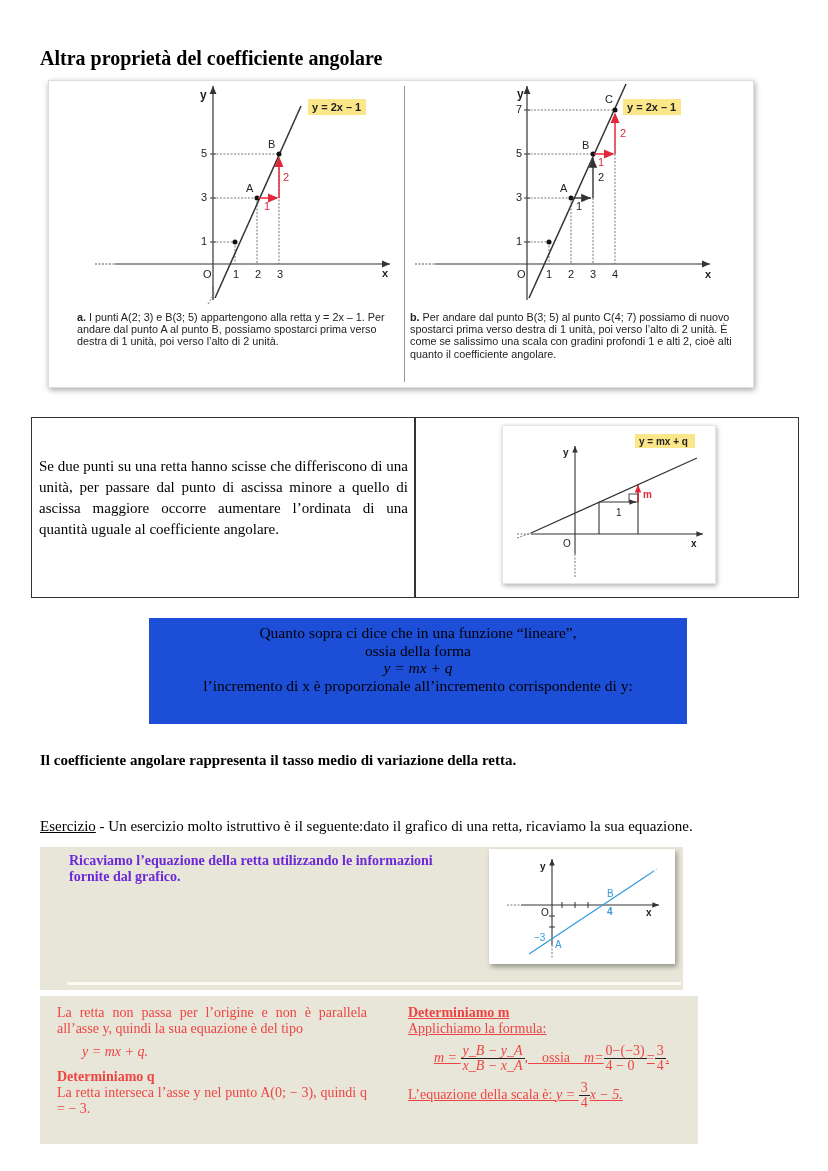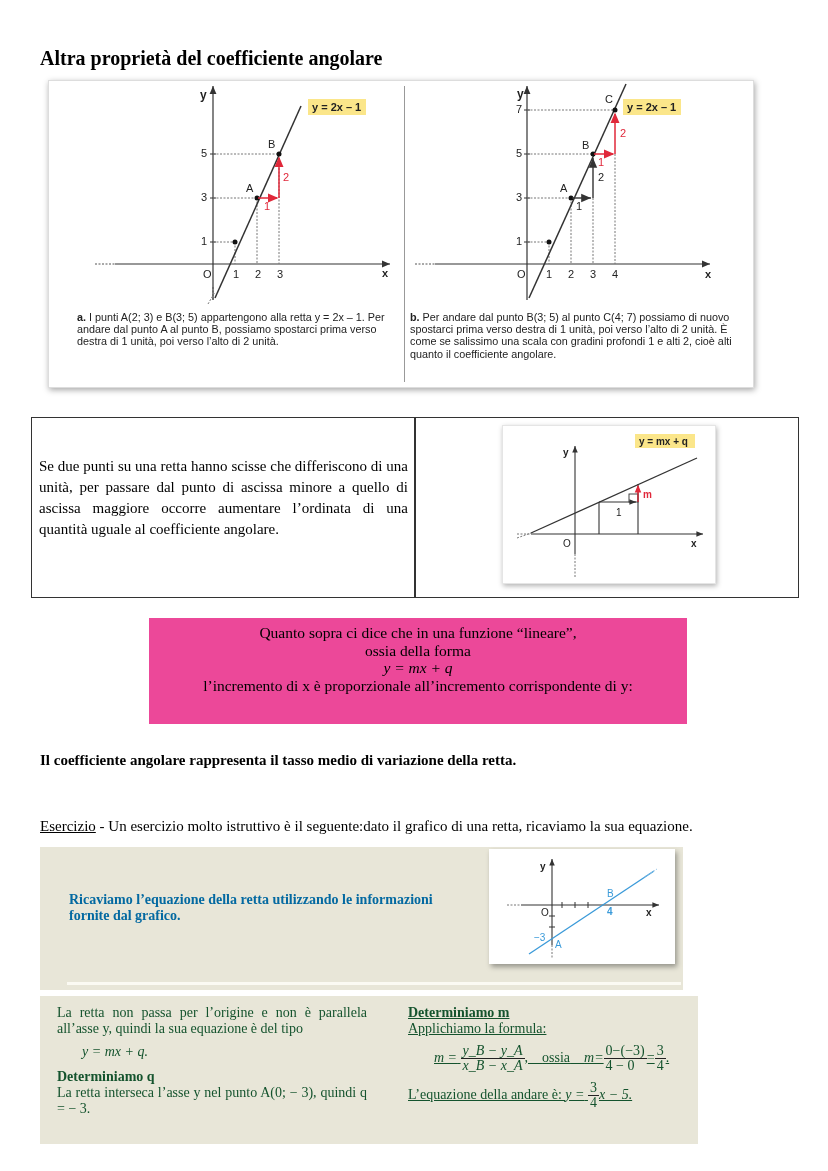--- a/index.html
+++ b/index.html
@@ -21,37 +21,37 @@
 
   svg text { font-family: "Liberation Sans", sans-serif; }
 
   
   .tbl { left: 31px; top: 417px; width: 768px; height: 181px; border: 1.5px solid #333; }
   .tbl-divider { left: 414px; top: 417px; width: 1.5px; height: 181px; background: #333; }
   .tbl-text { left: 39px; top: 456px; width: 369px; font-size: 15px; line-height: 21px; text-align: justify; text-align-last: left; }
   .fig2 { left: 502px; top: 425px; width: 214px; height: 159px; background: #fff; box-shadow: 1px 2px 5px rgba(0,0,0,0.3); border: 1px solid #e5e5e5; }
 
   
-  .bluebox { left: 149px; top: 618px; width: 538px; height: 106px; background: #ec4899; text-align: center;
+  .bluebox { left: 149px; top: 618px; width: 538px; height: 106px; background: #1d4ed8; text-align: center;
              font-size: 15.5px; line-height: 17.6px; padding-top: 6px; }
   .bluebox .mathline { font-style: italic; }
 
   .rate { left: 40px; top: 752px; font-size: 15px; font-weight: bold; }
 
   .ex { left: 40px; top: 818px; font-size: 15px; }
   .ex .ex-label { font-weight: normal; text-decoration: underline; }
 
   
   .exbox { left: 40px; top: 847px; width: 643px; height: 143px; background: #e8e6d8; }
-  .exbox-text { left: 69px; top: 892px; width: 400px; font-size: 14px; line-height: 16px; font-weight: bold; color: #0369a1; }
+  .exbox-text { left: 69px; top: 853px; width: 400px; font-size: 14px; line-height: 16px; font-weight: bold; color: #6d28d9; }
   .exbox-rule { left: 67px; top: 982px; width: 614px; height: 3px; background: #fbfaf3; }
   .fig3 { left: 489px; top: 849px; width: 186px; height: 115px; background: #fff; box-shadow: 2px 3px 5px rgba(0,0,0,0.35); }
 
   .solbox { left: 40px; top: 996px; width: 658px; height: 148px; background: #e8e6d8; }
-  .sol { font-size: 14px; line-height: 16px; color: #14532d; }
+  .sol { font-size: 14px; line-height: 16px; color: #ef4444; }
   .sol-left { left: 57px; top: 1005px; width: 310px; }
   .sol-left .p1 { text-align: justify; }
   .sol-left .eq { margin-left: 25px; margin-top: 7px; font-style: italic; }
   .sol-left .hd { font-weight: bold; margin-top: 9px; }
   .sol-right { left: 408px; top: 1005px; width: 310px; text-decoration: underline; }
   .sol-right .hd { font-weight: bold; }
   .it { font-style: italic; }
   .frac { display: inline-block; vertical-align: middle; text-align: left; line-height: 14px; }
   .frac .num { display: block; border-bottom: 1px solid #222; padding: 0 2px; }
   .frac .den { display: block; padding: 0 2px; }
@@ -278,16 +278,16 @@
 <div class="abs sol sol-right">
   <div class="hd">Determiniamo m</div>
   <div>Applichiamo la formula:</div>
   <div class="formula-row">
     <span class="it">m =</span>
     <span class="frac it"><span class="num">y_B − y_A</span><span class="den">x_B − x_A</span></span>,&nbsp;&nbsp;&nbsp;
     <span>ossia</span>&nbsp;&nbsp;&nbsp;
     <span class="it">m=</span><span class="frac"><span class="num">0−(−3)</span><span class="den">4 − 0</span></span><span>=</span><span class="frac"><span class="num">3</span><span class="den">4</span></span>.
   </div>
   <div class="final-row">
-    <span>L’equazione della andare è: </span><span class="it">y =</span>
+    <span>L’equazione della scala è: </span><span class="it">y =</span>
     <span class="frac"><span class="num">3</span><span class="den">4</span></span><span class="it">x − 5.</span>
   </div>
 </div>
 
 </body></html>

